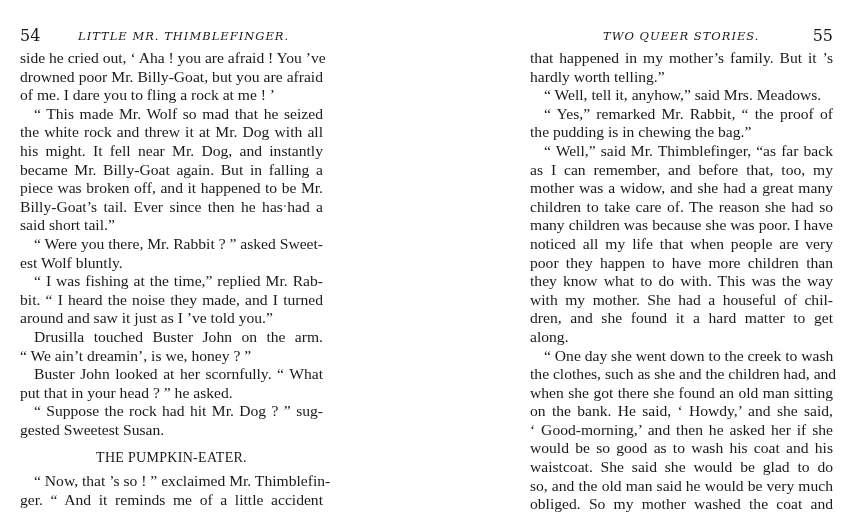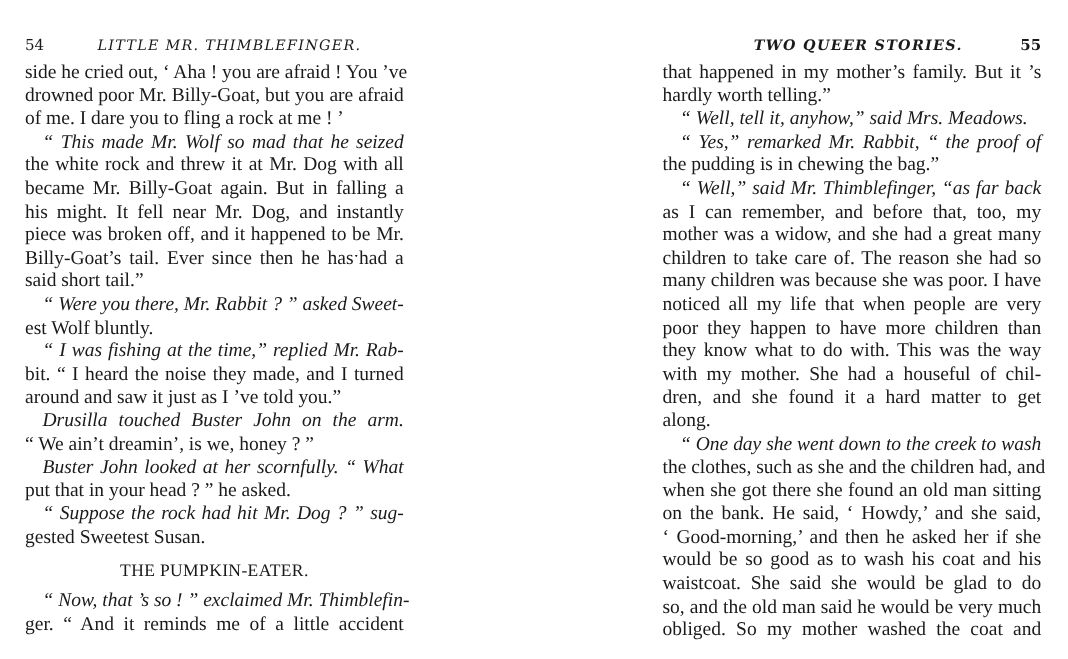--- a/index.html
+++ b/index.html
@@ -18,22 +18,22 @@
   .page.left { left: 0; width: 427px; }
   .page.right { left: 427px; width: 427px; }
   .running-head {
     position: absolute;
     top: 28px;
     font-size: 13px;
     height: 16px;
     line-height: 16px;
   }
   .left .running-head { left: 20px; width: 303px; }
-  .right .running-head { left: 103px; width: 303px; font-weight: bold; }
-  .pnum { position: absolute; top: 0; font-size: 12px; }
+  .right .running-head { left: 103px; width: 303px; }
+  .pnum { position: absolute; top: 0; font-size: 16px; }
   .left .pnum { left: 0; }
   .right .pnum { right: 0; text-align: center; }
   .rtitle {
     position: absolute; top: 0;
     font-style: italic; letter-spacing: 1px; font-size: 11.5px;
   }
   .left .rtitle { left: 58px; }
   .right .rtitle { left: 73px; }
   .text {
     position: absolute;
@@ -46,21 +46,21 @@
   .left .text { left: 20px; }
   .right .text { left: 103px; }
   .line {
     display: block;
     white-space: nowrap;
     text-align: justify;
     text-align-last: justify;
     height: 18.6px;
   }
   .line.last { text-align-last: left; }
-  .line.indent { padding-left: 14px; font-style: italic; }
+  .line.indent { padding-left: 14px; }
   .heading {
     display: block;
     text-align: center;
     font-size: 14px;
     letter-spacing: 0.3px;
     height: 18.6px;
     line-height: 18.6px;
     margin-top: 10px;
     margin-bottom: 4px;
   }
@@ -72,22 +72,22 @@
   <div class="running-head">
     <span class="pnum">54</span>
     <span class="rtitle">LITTLE MR. THIMBLEFINGER.</span>
   </div>
   <div class="text" id="left-text">
       <span class="line">side he cried out, ‘ Aha ! you are afraid !   You ’ve</span>
       <span class="line">drowned poor Mr. Billy-Goat, but you are afraid</span>
       <span class="line last">of me.   I dare you to fling a rock at me ! ’</span>
       <span class="line indent">“ This made Mr. Wolf so mad that he seized</span>
       <span class="line">the white rock and threw it at Mr. Dog with all</span>
+      <span class="line">his might.   It fell near Mr. Dog, and instantly</span>
       <span class="line">became Mr. Billy-Goat again.   But in falling a</span>
-      <span class="line">his might.   It fell near Mr. Dog, and instantly</span>
       <span class="line">piece was broken off, and it happened to be Mr.</span>
       <span class="line">Billy-Goat’s tail.   Ever since then he hasˑhad a</span>
       <span class="line last">said short tail.”</span>
       <span class="line indent">“ Were you there, Mr. Rabbit ? ” asked Sweet-</span>
       <span class="line last">est Wolf bluntly.</span>
       <span class="line indent">“ I was fishing at the time,” replied Mr. Rab-</span>
       <span class="line">bit.   “ I heard the noise they made, and I turned</span>
       <span class="line last">around and saw it just as I ’ve told you.”</span>
       <span class="line indent">Drusilla touched Buster John on the arm.</span>
       <span class="line last">“ We ain’t dreamin’, is we, honey ? ”</span>

